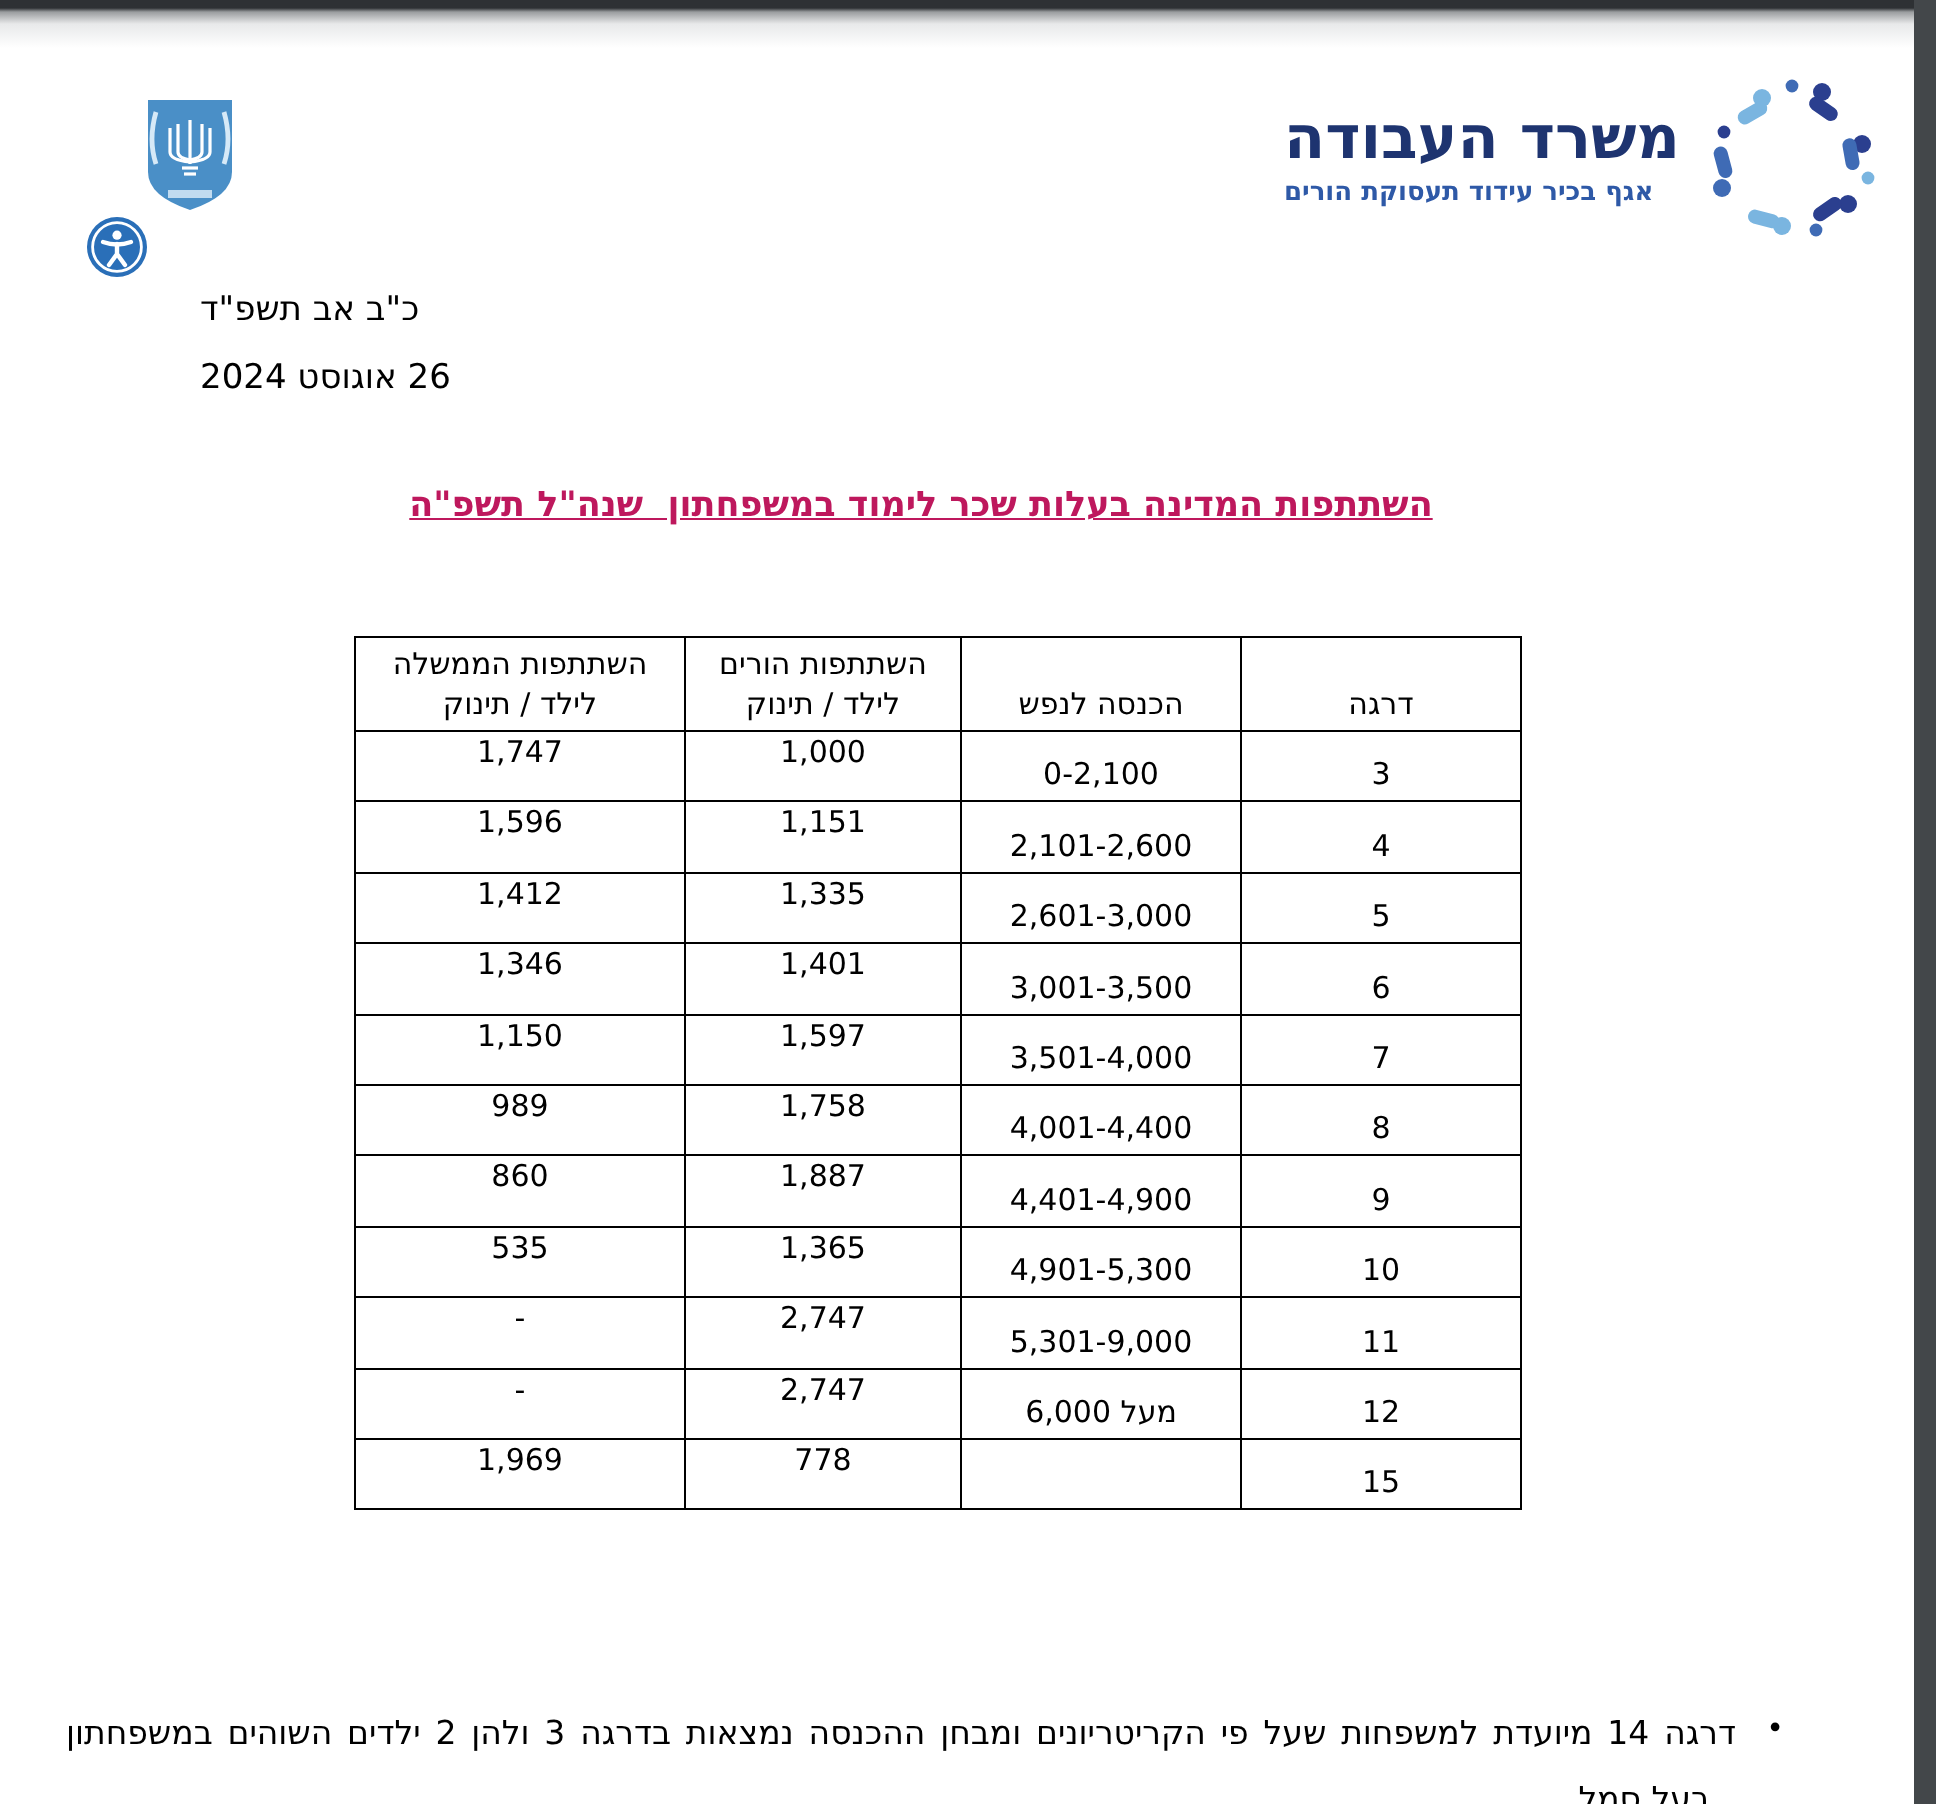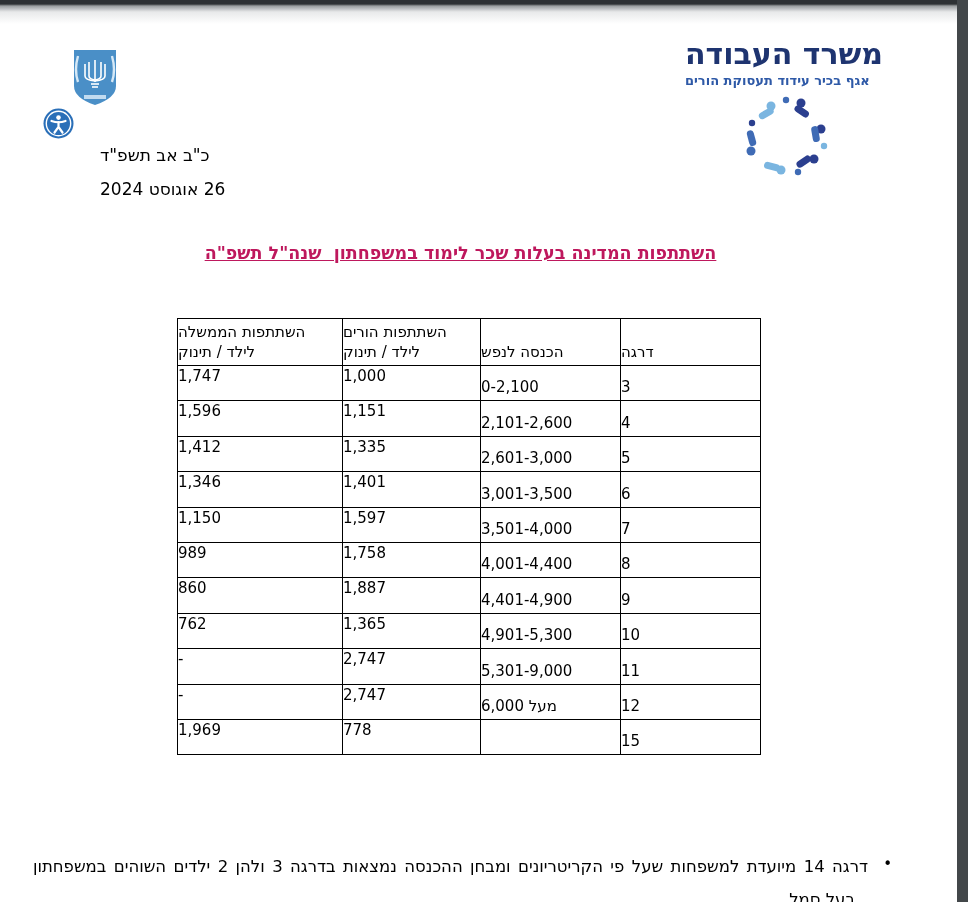--- a/index.html
+++ b/index.html
@@ -7,21 +7,21 @@
               font-family:"DejaVu Sans", sans-serif; }
   body { position:relative; }
 
   
   .page-top-shadow { position:absolute; left:0; top:0; width:968px; height:26px;
     background:linear-gradient(to bottom, #2e3134 0px, #2e3134 4px, #9a9d9f 6px, #e8e9ea 12px, #ffffff 24px); z-index:5; }
   .viewer-right-strip { position:absolute; top:0; right:0; width:11px; height:902px; background:#43474a; z-index:6; }
 
   
   .logo-block { position:absolute; top:38px; left:628px; width:312px; height:82px;
-    display:flex; flex-direction:column; align-items:center; gap:8px; }
+    display:flex; justify-content:flex-end; align-items:center; gap:8px; }
   .logo-text { text-align:left; direction:rtl; }
   .logo-title { font-size:30px; font-weight:bold; color:#1e3470; letter-spacing:0px; line-height:1.05; }
   .logo-subtitle { font-size:13px; font-weight:bold; color:#2e59a7; margin-top:3px; }
   .logo-mark { width:92px; height:80px; flex:0 0 auto; }
 
   
   .emblem { position:absolute; left:70px; top:48px; width:50px; height:58px; }
   .access-icon { position:absolute; left:43px; top:108px; width:31px; height:31px; }
 
   
@@ -30,21 +30,21 @@
 
   
   .doc-title-wrap { position:absolute; top:243px; left:0; width:921px; text-align:center; }
   .doc-title { font-size:17.5px; font-weight:bold; color:#be185d; text-decoration:underline;
     direction:rtl; white-space:pre; }
 
   
   table.rates { position:absolute; left:177px; top:318px; width:583px;
     border-collapse:collapse; direction:rtl; table-layout:fixed; }
   table.rates td, table.rates th { border:1.4px solid #000; font-weight:normal;
-    text-align:left; color:#000; overflow:hidden; }
+    text-align:center; color:#000; overflow:hidden; }
   table.rates thead th { height:47px; vertical-align:bottom; font-size:15px;
     line-height:1.35; padding-bottom:3px; }
   table.rates tbody td { height:35.4px; font-size:15px; }
   td.c-level   { vertical-align:bottom; padding-bottom:4px; }
   td.c-income  { vertical-align:bottom; padding-bottom:4px; }
   td.c-parents { vertical-align:top; padding-top:1px; }
   td.c-gov     { vertical-align:top; padding-top:1px; }
   .num { direction:ltr; unicode-bidi:embed; }
 
   
@@ -182,21 +182,21 @@
       <tr>
         <td class="c-level"><span class="num">9</span></td>
         <td class="c-income"><span class="num">4,401-4,900</span></td>
         <td class="c-parents"><span class="num">1,887</span></td>
         <td class="c-gov"><span class="num">860</span></td>
       </tr>
       <tr>
         <td class="c-level"><span class="num">10</span></td>
         <td class="c-income"><span class="num">4,901-5,300</span></td>
         <td class="c-parents"><span class="num">1,365</span></td>
-        <td class="c-gov"><span class="num">762</span></td>
+        <td class="c-gov"><span class="num">535</span></td>
       </tr>
       <tr>
         <td class="c-level"><span class="num">11</span></td>
         <td class="c-income"><span class="num">5,301-9,000</span></td>
         <td class="c-parents"><span class="num">2,747</span></td>
         <td class="c-gov"><span class="">-</span></td>
       </tr>
       <tr>
         <td class="c-level"><span class="num">12</span></td>
         <td class="c-income"><span class="">מעל 6,000</span></td>

